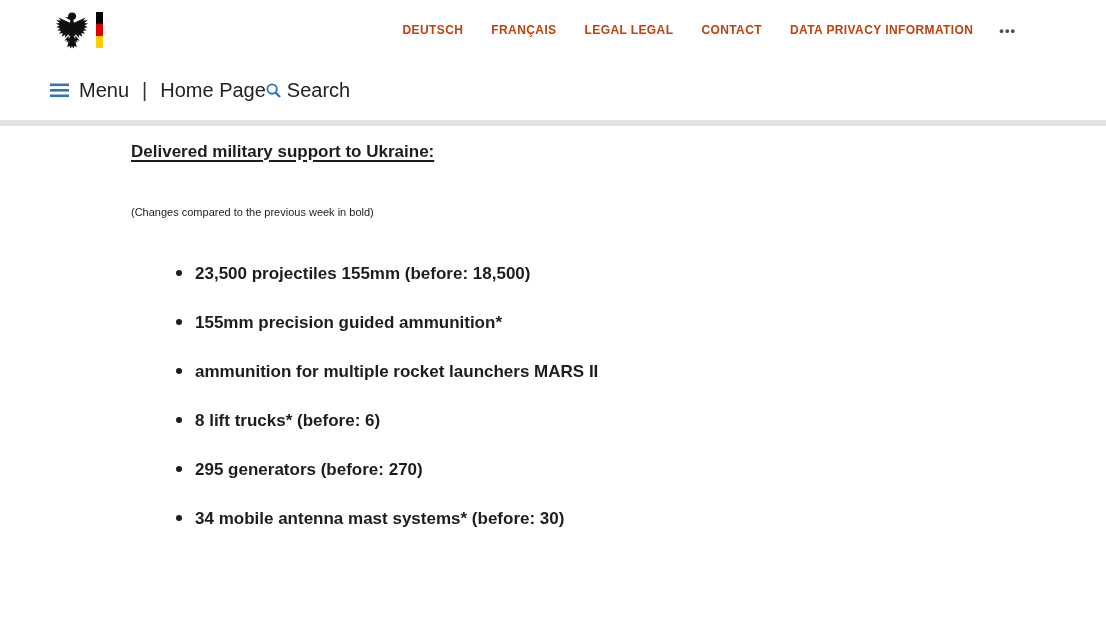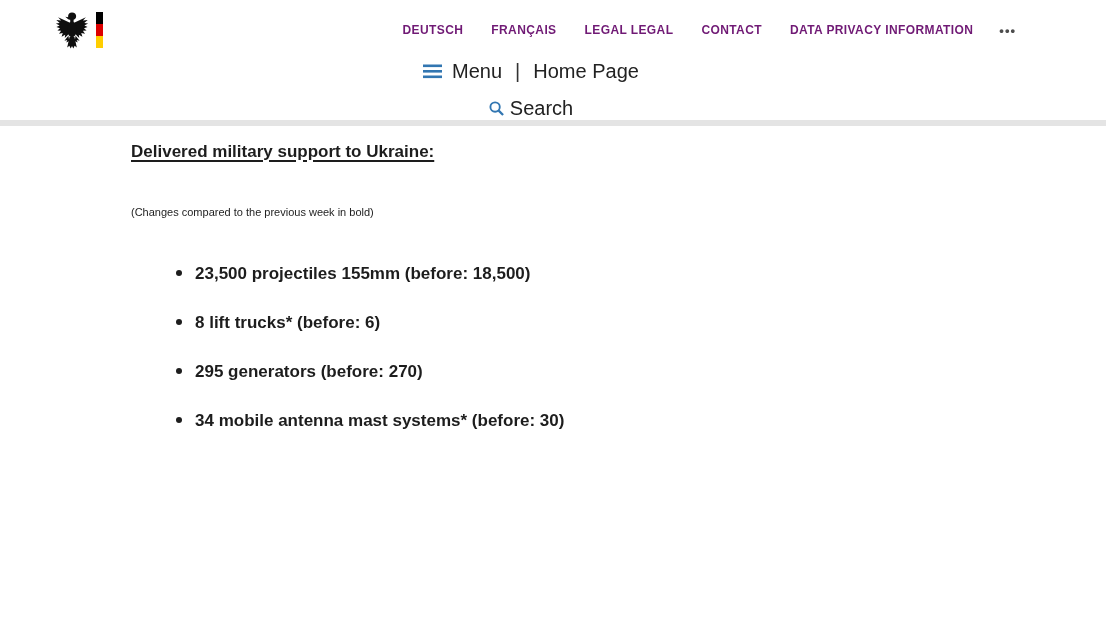--- a/index.html
+++ b/index.html
@@ -32,41 +32,39 @@
   .logo .flag span { flex: 1; }
   .flag .f-black { background: #000000; }
   .flag .f-red   { background: #dd0000; }
   .flag .f-gold  { background: #ffce00; }
 
   .top-nav { display: flex; align-items: center; }
   .top-nav ul { display: flex; align-items: center; list-style: none; margin: 0; padding: 0; gap: 28px; }
   .top-nav li {
     font-size: 12px; font-weight: 700;
     letter-spacing: 0.4px;
-    color: #701a75;
+    color: #c2410c;
     cursor: pointer;
     white-space: nowrap;
   }
   .more-btn {
     border: none; background: none; padding: 0;
     margin-left: 26px;
     font-size: 13px; font-weight: 700;
     letter-spacing: 1px;
     color: #4d4d4d;
     cursor: pointer;
     line-height: 1;
   }
 
   .menu-row {
     height: 60px;
     display: flex;
     align-items: center;
-    justify-content: space-between;
     padding: 0 94px 0 50px;
-    flex-direction: column;
   }
   .menu-left { display: flex; align-items: center; cursor: pointer; }
   .hamburger { display: block; margin-right: 9px; }
   .menu-label, .home-label, .search-label {
     font-size: 20px;
     color: #222222;
   }
   .menu-sep {
     font-size: 20px;
     font-weight: 300;
@@ -193,21 +191,23 @@
   <h2 class="content-heading">Delivered military support to Ukraine:</h2>
 
   <p class="content-note">(Changes compared to the previous week in bold)</p>
 
   <ul class="supply-list">
 
 
 
       <li class="supply-item">23,500 projectiles 155mm (before: 18,500)</li>
 
-
+      <li class="supply-item">155mm precision guided ammunition*</li>
+
+      <li class="supply-item">ammunition for multiple rocket launchers MARS II</li>
 
       <li class="supply-item">8 lift trucks* (before: 6)</li>
 
       <li class="supply-item">295 generators (before: 270)</li>
 
       <li class="supply-item">34 mobile antenna mast systems* (before: 30)</li>
     </ul>
 </main>
 
 </body></html>

